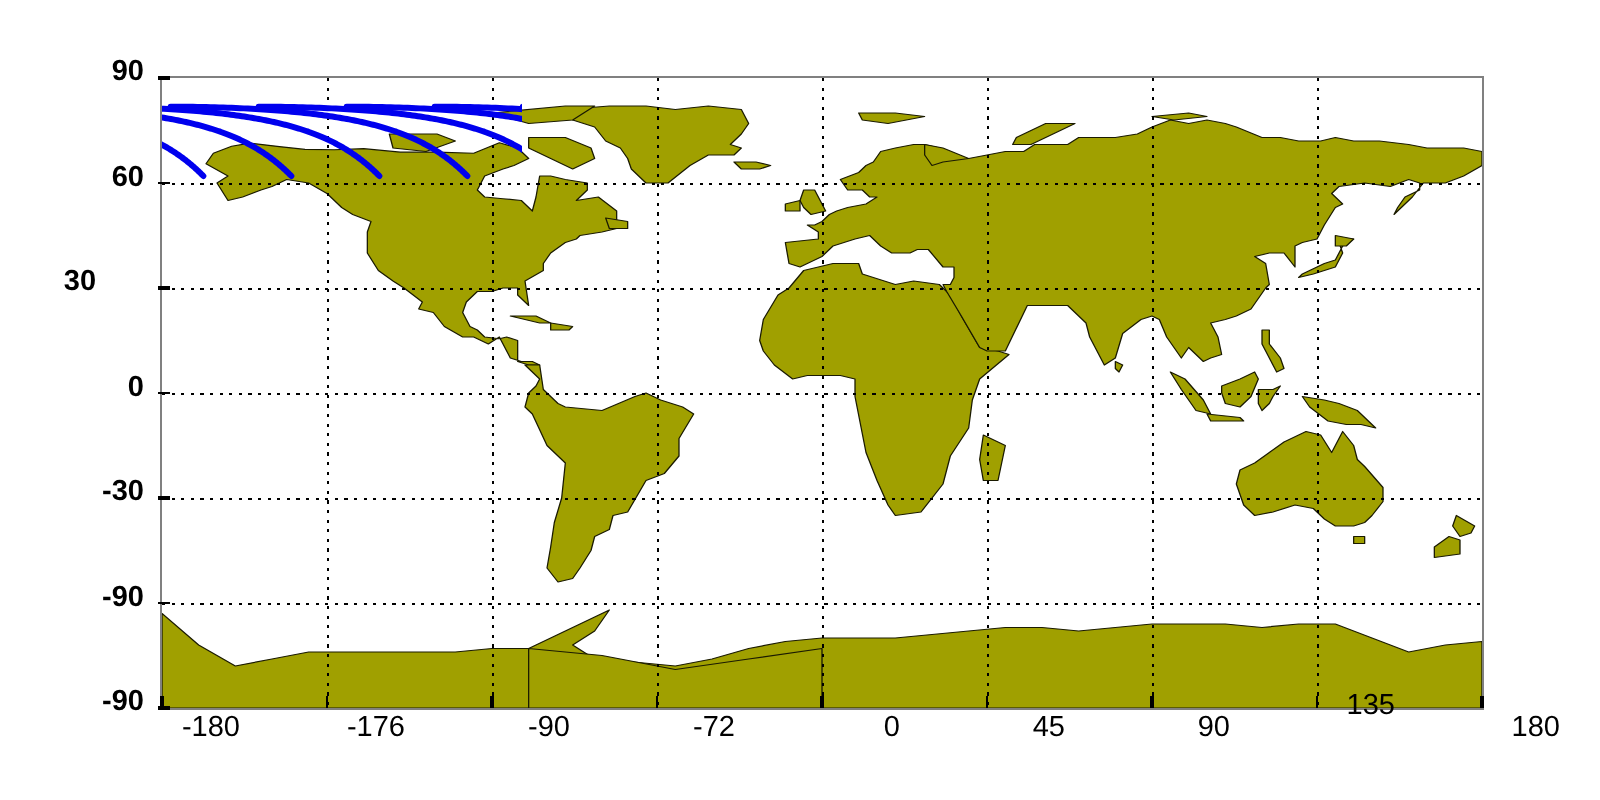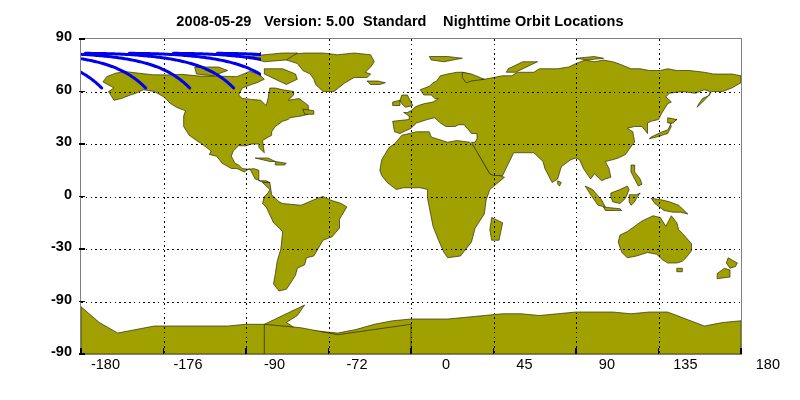--- a/index.html
+++ b/index.html
@@ -41,21 +41,20 @@
     text-align:right;white-space:nowrap;width:80px;
   }
 
   .tickmark{position:absolute;background:#000;}
 </style>
 </head>
 <body>
 
 <div id="root">
 
-  <div id="title">2008-05-29   Version: 5.00  Standard    Nighttime Orbit Locations</div>
 
   <div id="plot">
     <div id="plotinner">
 
       <svg class="layer" id="mapsvg" viewBox="-180 -90 360 180" preserveAspectRatio="none">
           <polygon points="-168,-65.5 -166,-68.5 -161,-70.5 -156,-71.4 -148,-70.4 -141,-69.6 -133,-69.5 -125,-69.8 -115,-68.8 -105,-68.8 -95,-68.5 -88,-71.5 -83,-70 -80,-67 -84,-65 -87,-64 -92,-62 -94,-58 -92,-56 -87,-55.5 -82,-55 -79,-52 -78,-56 -77,-62 -74,-62 -70,-61 -64,-60 -64,-58 -67,-55 -61,-56 -56,-52 -56,-47 -60,-46 -66,-45 -67,-44 -70,-43 -74,-40 -76,-37 -76,-35 -81,-32 -80,-25 -83,-28 -83,-30 -87,-30 -90,-29 -94,-29 -97,-26 -98,-23 -96,-19 -94,-18 -92,-16 -88,-15.5 -86,-16 -83,-15 -83,-9 -80,-8 -77,-8 -79,-9 -82,-9 -85,-10 -88,-16 -91,-14 -95,-16 -98,-16 -103,-19 -106,-23 -110,-24 -109,-26 -114,-30 -117,-32 -121,-35 -124,-40 -124,-46 -123,-49 -128,-51 -131,-53 -135,-57 -140,-60 -146,-61 -150,-59 -153,-58 -158,-56 -162,-55 -165,-60 -162,-62 -168,-65.5" fill="#a0a000" stroke="#1a1a00" stroke-width="0.35" stroke-linejoin="round"></polygon>
           <polygon points="-58,-82 -48,-82 -40,-81 -31,-82 -22,-81 -20,-77 -22,-74 -25,-71 -22,-70 -24,-68 -31,-68 -36,-65 -42,-60 -48,-60 -52,-64 -53,-67 -55,-70 -59,-72 -62,-76 -68,-78 -70,-81 -58,-82" fill="#a0a000" stroke="#1a1a00" stroke-width="0.35" stroke-linejoin="round"></polygon>
           <polygon points="-80,-73 -70,-73 -63,-70 -62,-67 -68,-64 -74,-67 -80,-70 -80,-73" fill="#a0a000" stroke="#1a1a00" stroke-width="0.35" stroke-linejoin="round"></polygon>
           <polygon points="-118,-74 -105,-74 -100,-72 -108,-69 -117,-70 -118,-74" fill="#a0a000" stroke="#1a1a00" stroke-width="0.35" stroke-linejoin="round"></polygon>
           <polygon points="-90,-80 -70,-82 -62,-82 -68,-78 -80,-77 -90,-80" fill="#a0a000" stroke="#1a1a00" stroke-width="0.35" stroke-linejoin="round"></polygon>
@@ -137,39 +136,39 @@
 
   <div id="ticks">
       <div class="ytick" style="left: 8px; width: 64px; top: 343px;">-90</div>
       <div class="tickmark" style="left: 79px; top: 353px; width: 6px; height: 1.5px;"></div>
       <div class="ytick" style="left: 8px; width: 64px; top: 290.5px;">-90</div>
       <div class="tickmark" style="left: 79px; top: 300.5px; width: 6px; height: 1.5px;"></div>
       <div class="ytick" style="left: 8px; width: 64px; top: 238px;">-30</div>
       <div class="tickmark" style="left: 79px; top: 248px; width: 6px; height: 1.5px;"></div>
       <div class="ytick" style="left: 8px; width: 64px; top: 185.5px;">0</div>
       <div class="tickmark" style="left: 79px; top: 195.5px; width: 6px; height: 1.5px;"></div>
-      <div class="ytick" style="left: 8px; width: 64px; top: 133px;">30</div>
+      <div class="ytick" style="left: 8px; width: 64px; top: 133px; text-align: center;">30</div>
       <div class="tickmark" style="left: 79px; top: 143px; width: 6px; height: 1.5px;"></div>
       <div class="ytick" style="left: 8px; width: 64px; top: 80.5px;">60</div>
       <div class="tickmark" style="left: 79px; top: 90.5px; width: 6px; height: 1.5px;"></div>
       <div class="ytick" style="left: 8px; width: 64px; top: 28px;">90</div>
       <div class="tickmark" style="left: 79px; top: 38px; width: 6px; height: 1.5px;"></div>
       <div class="xtick" style="left: 40px; top: 356px;">-180</div>
       <div class="tickmark" style="left: 80px; top: 348px; width: 1.5px; height: 6px;"></div>
       <div class="xtick" style="left: 122.5px; top: 356px;">-176</div>
       <div class="tickmark" style="left: 162.5px; top: 348px; width: 1.5px; height: 6px;"></div>
       <div class="xtick" style="left: 205px; top: 356px;">-90</div>
       <div class="tickmark" style="left: 245px; top: 348px; width: 1.5px; height: 6px;"></div>
       <div class="xtick" style="left: 287.5px; top: 356px;">-72</div>
       <div class="tickmark" style="left: 327.5px; top: 348px; width: 1.5px; height: 6px;"></div>
       <div class="xtick" style="left: 370px; top: 356px;">0</div>
       <div class="tickmark" style="left: 410px; top: 348px; width: 1.5px; height: 6px;"></div>
       <div class="xtick" style="left: 452.5px; top: 356px;">45</div>
       <div class="tickmark" style="left: 492.5px; top: 348px; width: 1.5px; height: 6px;"></div>
       <div class="xtick" style="left: 535px; top: 356px;">90</div>
       <div class="tickmark" style="left: 575px; top: 348px; width: 1.5px; height: 6px;"></div>
-      <div class="xtick" style="left: 617.5px; top: 356px;">135</div>
+      <div class="xtick" style="left: 617.5px; top: 345px;">135</div>
       <div class="tickmark" style="left: 657.5px; top: 348px; width: 1.5px; height: 6px;"></div>
       <div class="xtick" style="left: 700px; top: 356px;">180</div>
       <div class="tickmark" style="left: 740px; top: 348px; width: 1.5px; height: 6px;"></div>
     </div>
 
 </div>
 
 </body></html>

